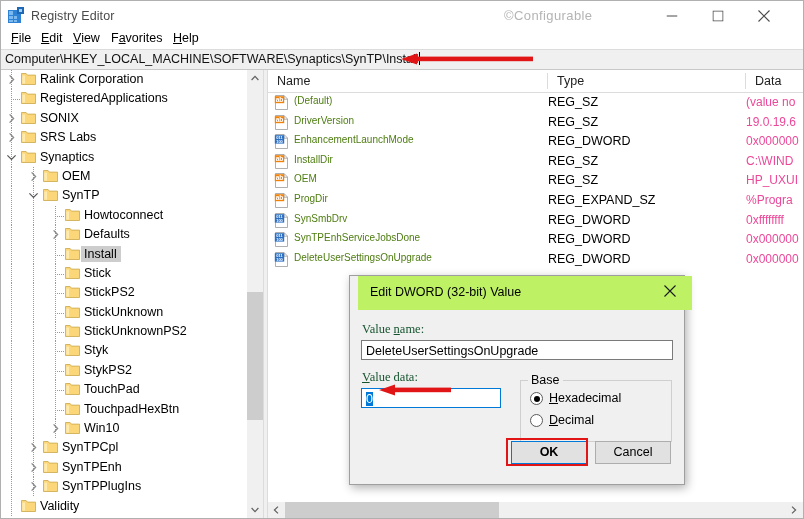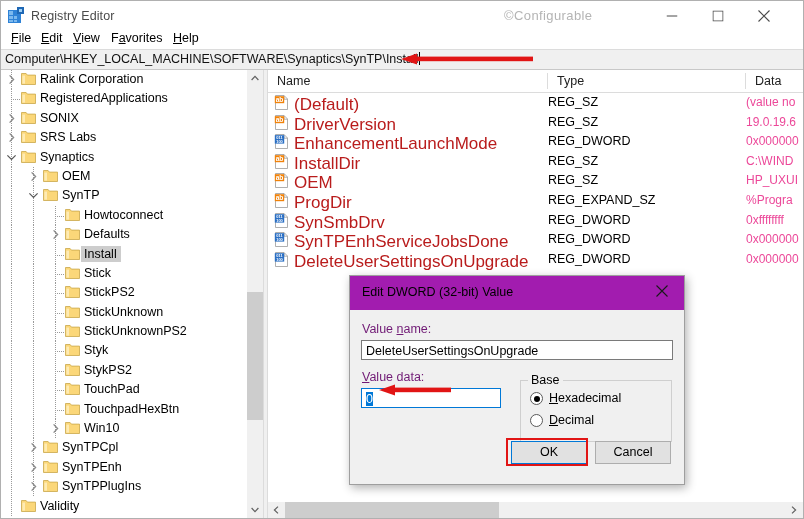--- a/index.html
+++ b/index.html
@@ -62,39 +62,39 @@
   .sb-thumb{position:absolute;left:0;width:16px;background:#cdcdcd;cursor:default;}
 
   
   .lv-head{position:absolute;left:0;top:0;width:535px;height:23px;background:#fff;border-bottom:1px solid #dcdcdc;box-sizing:border-box;}
   .lv-col{position:absolute;top:0;height:22px;cursor:default;}
   .lv-col .lbl{position:absolute;left:9px;top:4px;font-size:12.5px;color:#202020;}
   .lv-col .sep{position:absolute;right:0;top:3px;width:1px;height:16px;background:#dcdcdc;}
   .lv-body{position:absolute;left:0;top:23px;width:535px;}
   .lrow{position:relative;height:19.6px;white-space:nowrap;cursor:default;}
   .licon{position:absolute;left:6px;top:2px;width:15px;height:15px;}
-  .lname{position:absolute;left:26px;top:2px;font-size:17px;color:#b91c1c;}
+  .lname{position:absolute;left:26px;top:2px;font-size:10px;color:#4d7c0f;}
   .ltype{position:absolute;left:280px;top:2px;font-size:12.5px;color:#000;}
   .ldata{position:absolute;left:478px;top:2px;font-size:12px;color:#ec4899;}
 
   
   .sb-h{position:absolute;left:0;bottom:0;width:535px;height:17px;background:#f0f0f0;}
   .sb-h .harrow{position:absolute;top:0;width:17px;height:17px;background:#f0f0f0;cursor:default;}
   .sb-h .harrow svg{position:absolute;left:5px;top:4px;}
   .sb-h .hthumb{position:absolute;top:0;height:17px;background:#cdcdcd;cursor:default;}
 
   
   .dlg{position:absolute;left:348px;top:274px;width:336px;height:210px;background:#f0f0f0;
        border:1px solid #9e9e9e;box-sizing:border-box;
        box-shadow:2px 3px 9px rgba(0,0,0,.30);}
-  .dlg-title{position:absolute;left:0;top:0;width:334px;height:34px;background:#a21caf;}
+  .dlg-title{position:absolute;left:8px;top:0;width:334px;height:34px;background:#bef264;}
   .dlg-title .t{position:absolute;left:12px;top:9px;font-size:12.5px;color:#000;}
   .dlg-close{position:absolute;right:0;top:0;width:44px;height:30px;cursor:default;}
   .dlg-close svg{position:absolute;left:50%;top:50%;transform:translate(-50%,-50%);}
-  .dlg-lbl{position:absolute;font-size:12.5px;color:#701a75;}
+  .dlg-lbl{position:absolute;font-size:12.5px;color:#14532d;font-family:Liberation Serif, serif;}
   .txtbox{position:absolute;background:#fff;border:1px solid #7a7a7a;box-sizing:border-box;}
   .txtbox .v{position:absolute;left:4px;top:3px;font-size:12.5px;color:#000;}
   .txtbox.focus{border:1px solid #0078d7;}
   .sel-text{background:#0078d7;color:#fff;}
 
   .grp{position:absolute;border:1px solid #cfcfcf;box-sizing:border-box;}
   .grp-cap{position:absolute;background:#f0f0f0;font-size:12.5px;color:#000;padding:0 3px;}
   .radio{position:absolute;cursor:default;}
   .radio .circ{position:absolute;left:0;top:1px;width:13px;height:13px;border-radius:50%;
      border:1px solid #5a5a5a;background:#fff;box-sizing:border-box;}
@@ -625,21 +625,21 @@
     <div class="radio" style="left:180px;top:115px;">
       <span class="circ"></span>
       <span class="dot"></span>
       <span class="rl"><span class="mnem">H</span>exadecimal</span>
     </div>
     <div class="radio" style="left:180px;top:137px;">
       <span class="circ"></span>
       <span class="rl"><span class="mnem">D</span>ecimal</span>
     </div>
 
-    <div class="btn default" style="left:161px;top:165px;width:76px;">
+    <div class="btn default" style="left:161px;top:165px;width:76px;font-weight:bold;">
       <span>OK</span>
     </div>
     <div class="btn" style="left:245px;top:165px;width:76px;">
       <span>Cancel</span>
     </div>
   </div>
 
   <svg class="arrow-val" viewBox="0 0 72 14">
     <path d="M0 7 L16 1.5 L16 12.5 Z" fill="#e11515"></path>
     <rect x="14" y="4.6" width="58" height="4.6" fill="#e11515"></rect>

